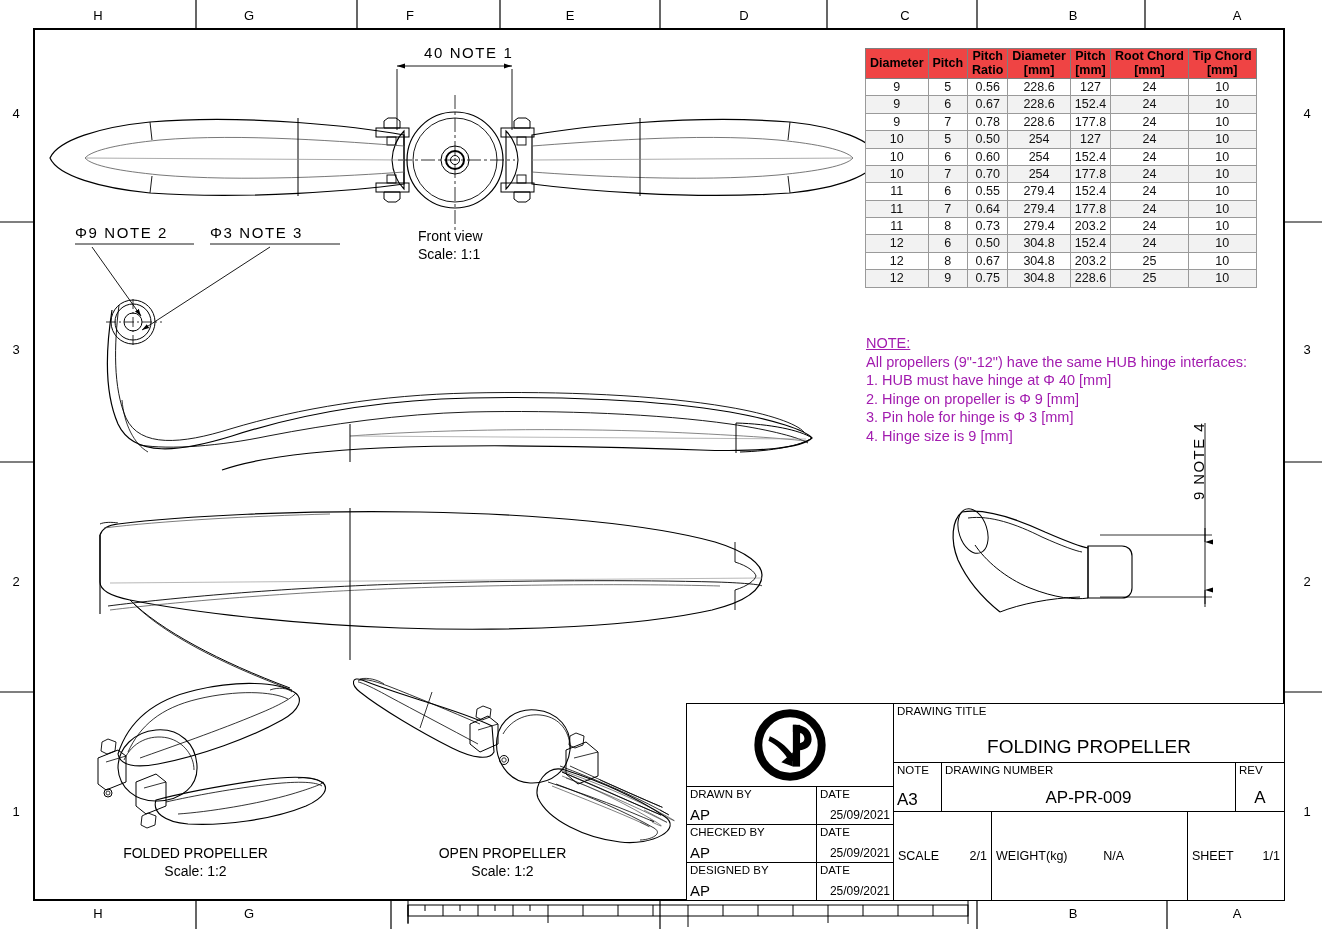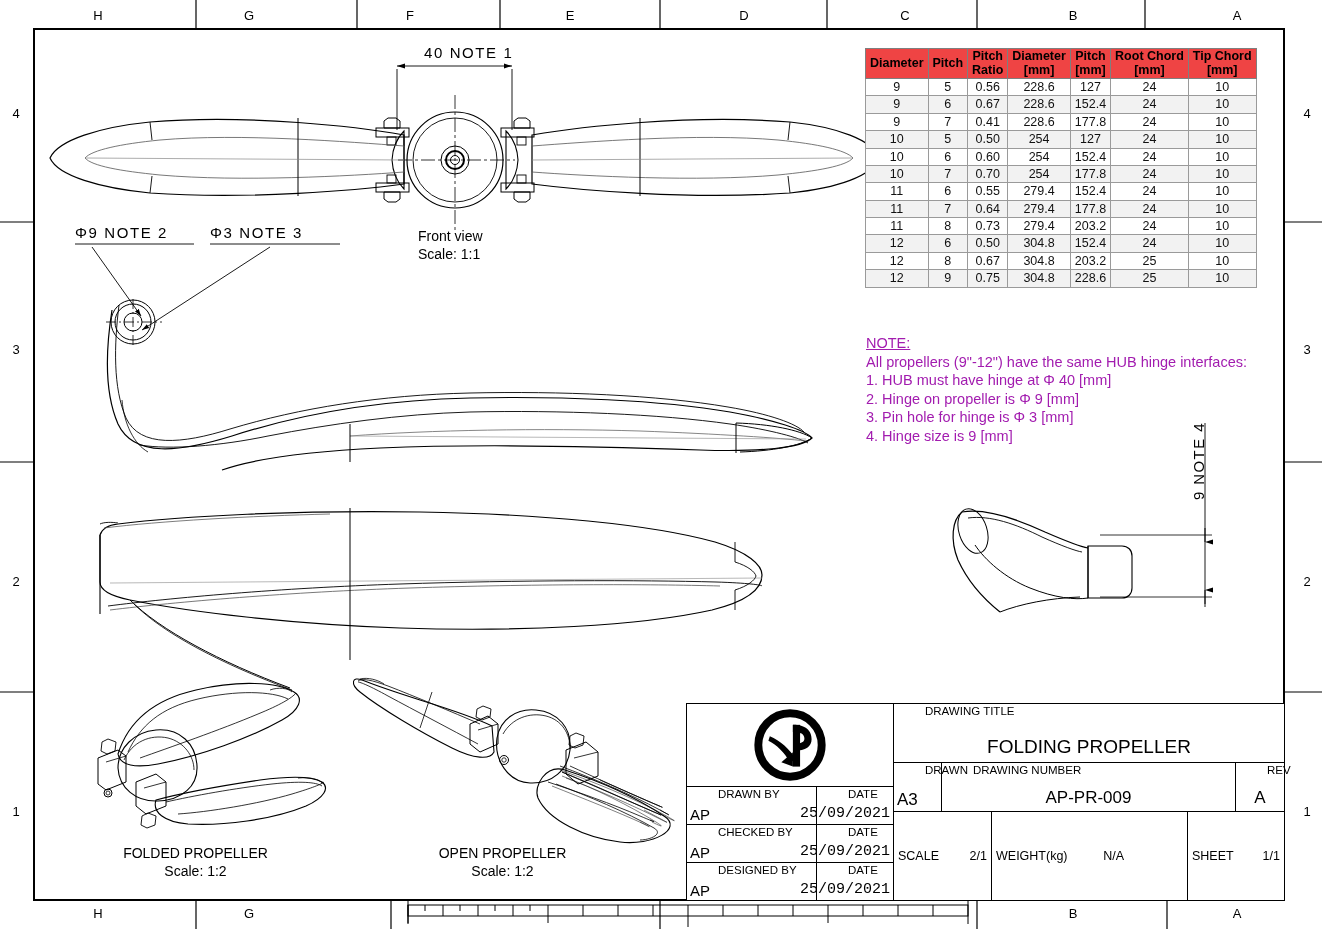--- a/index.html
+++ b/index.html
@@ -128,27 +128,26 @@
     display: flex;
     border-bottom: 1.2px solid #000;
     position: relative;
   }
   .tb-person:last-child { border-bottom: none; }
   .tb-role { width: 130px; border-right: 1.2px solid #000; position: relative; }
   .tb-date { flex: 1; position: relative; }
   .cell-hdr {
     position: absolute; left: 3px; top: 1px;
     font-size: 11.5px;
-    margin-left: 28px;
   }
   .cell-val {
     position: absolute; left: 3px; bottom: 1px;
     font-size: 15px;
   }
-  .cell-val.small { font-size: 15px; left: auto; right: 3px; bottom: 2px; font-family: Liberation Mono, monospace; }
+  .cell-val.small { font-size: 12px; left: auto; right: 3px; bottom: 2px; }
 
   #tb-right { flex: 1; display: flex; flex-direction: column; }
   #tb-company {
     height: 50px;
     border-bottom: 1.4px solid #000;
     display: flex; align-items: center; justify-content: center;
     font-size: 22px; font-weight: bold; letter-spacing: 0.6px;
   }
   #tb-title {
     height: 59px;
@@ -507,21 +506,21 @@
           <td>6</td>
           <td>0.67</td>
           <td>228.6</td>
           <td>152.4</td>
           <td>24</td>
           <td>10</td>
         </tr>
         <tr>
           <td>9</td>
           <td>7</td>
-          <td>0.41</td>
+          <td>0.78</td>
           <td>228.6</td>
           <td>177.8</td>
           <td>24</td>
           <td>10</td>
         </tr>
         <tr>
           <td>10</td>
           <td>5</td>
           <td>0.50</td>
           <td>254</td>
@@ -656,21 +655,21 @@
       </div>
     </div>
 
     <div id="tb-right">
       <div id="tb-title">
         <span class="cell-hdr">DRAWING TITLE</span>
         <span class="big">FOLDING PROPELLER</span>
       </div>
       <div id="tb-numrow">
         <div class="tb-size">
-          <span class="cell-hdr">DRAWN</span>
+          <span class="cell-hdr">NOTE</span>
           <span class="cell-val big2">A3</span>
         </div>
         <div class="tb-dnum">
           <span class="cell-hdr">DRAWING NUMBER</span>
           <span class="big2">AP-PR-009</span>
         </div>
         <div class="tb-rev">
           <span class="cell-hdr">REV</span>
           <span class="big2">A</span>
         </div>

